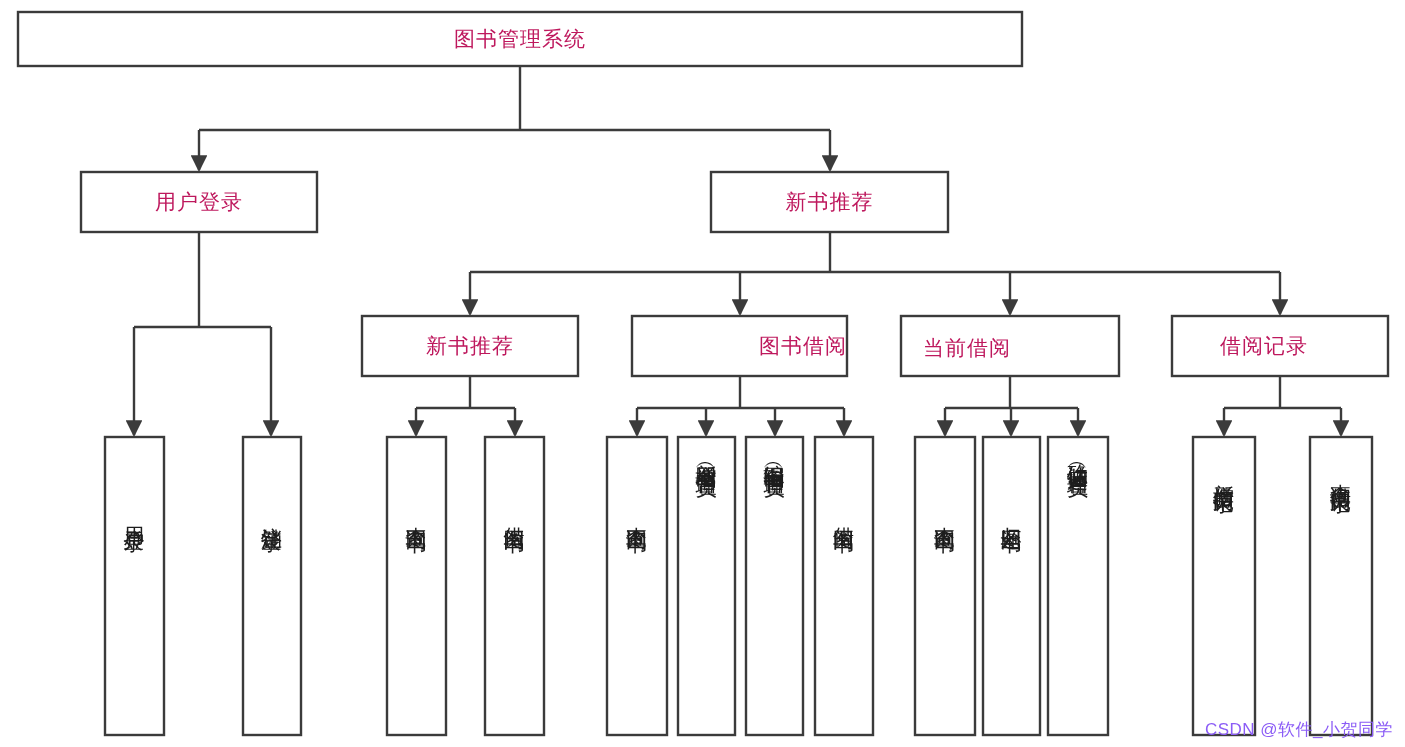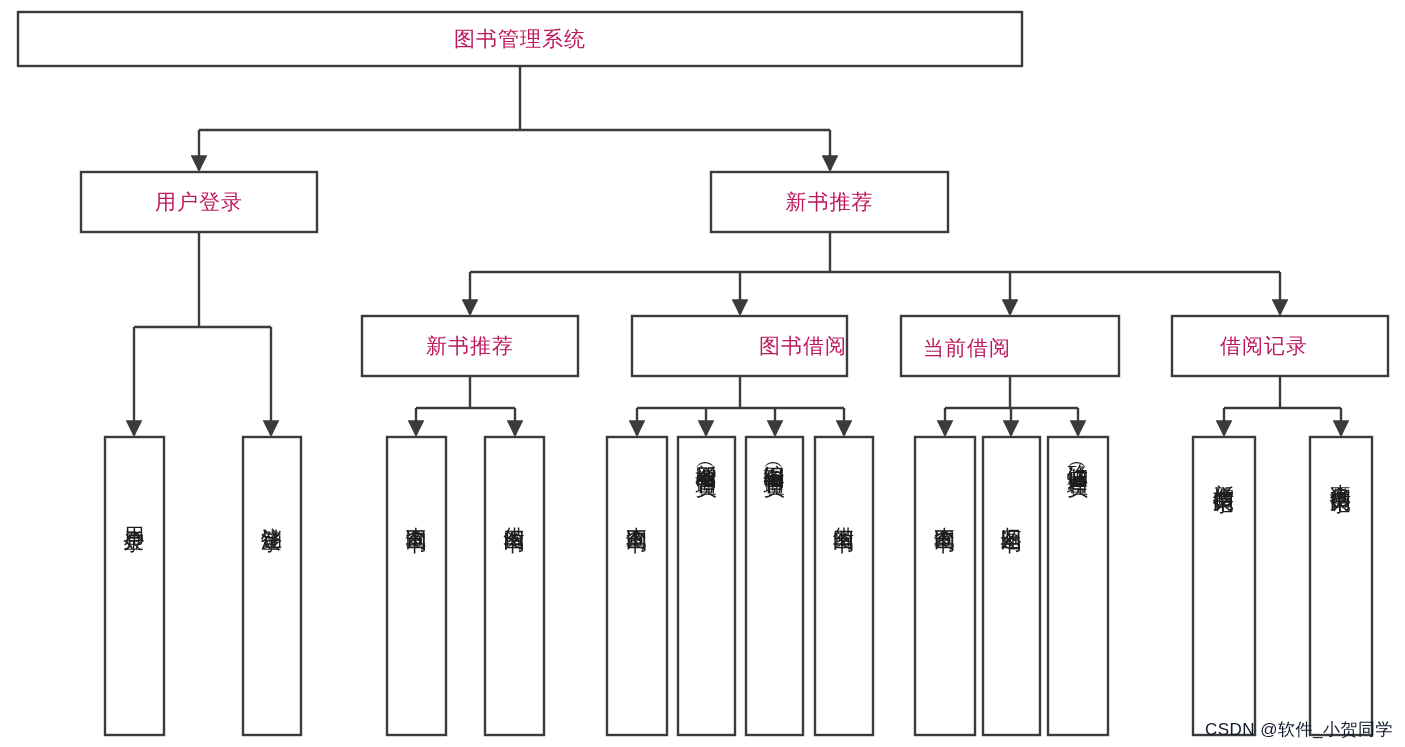--- a/index.html
+++ b/index.html
@@ -68,21 +68,21 @@
   .arrow-head {
     fill: #3b3b3b;
     stroke: none;
   }
   #watermark {
     position: absolute;
     right: 12px;
     bottom: 6px;
     font-family: "Liberation Sans", "DejaVu Sans", sans-serif;
     font-size: 17px;
-    color: #0f172a;
+    color: #8b5cf6;
     letter-spacing: 0.5px;
     white-space: nowrap;
     pointer-events: none;
   }
 </style>
 </head>
 <body>
 
 <div id="diagram-root">
 

